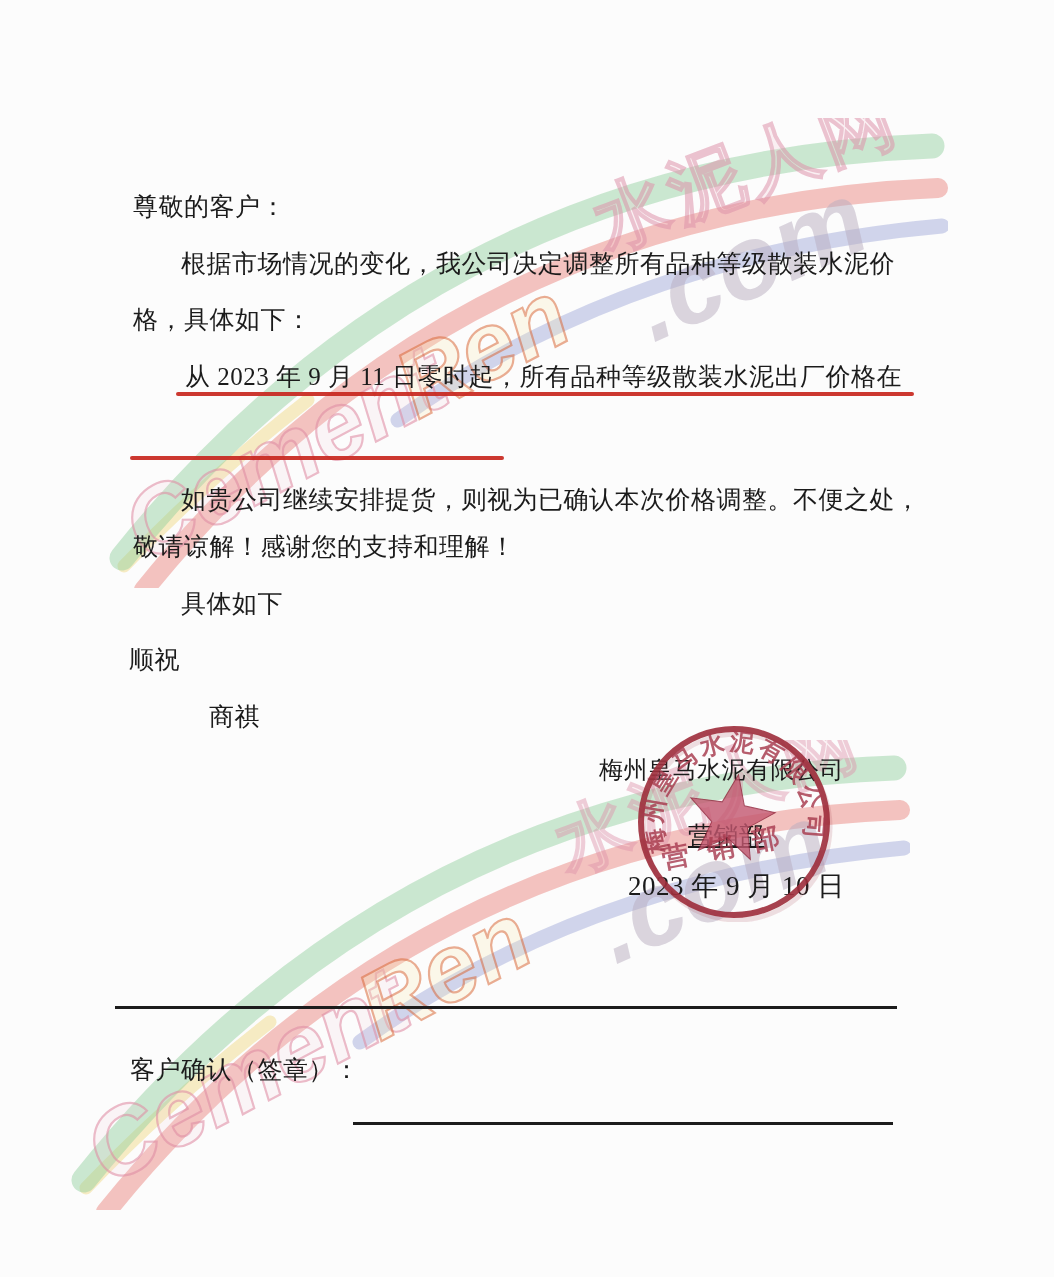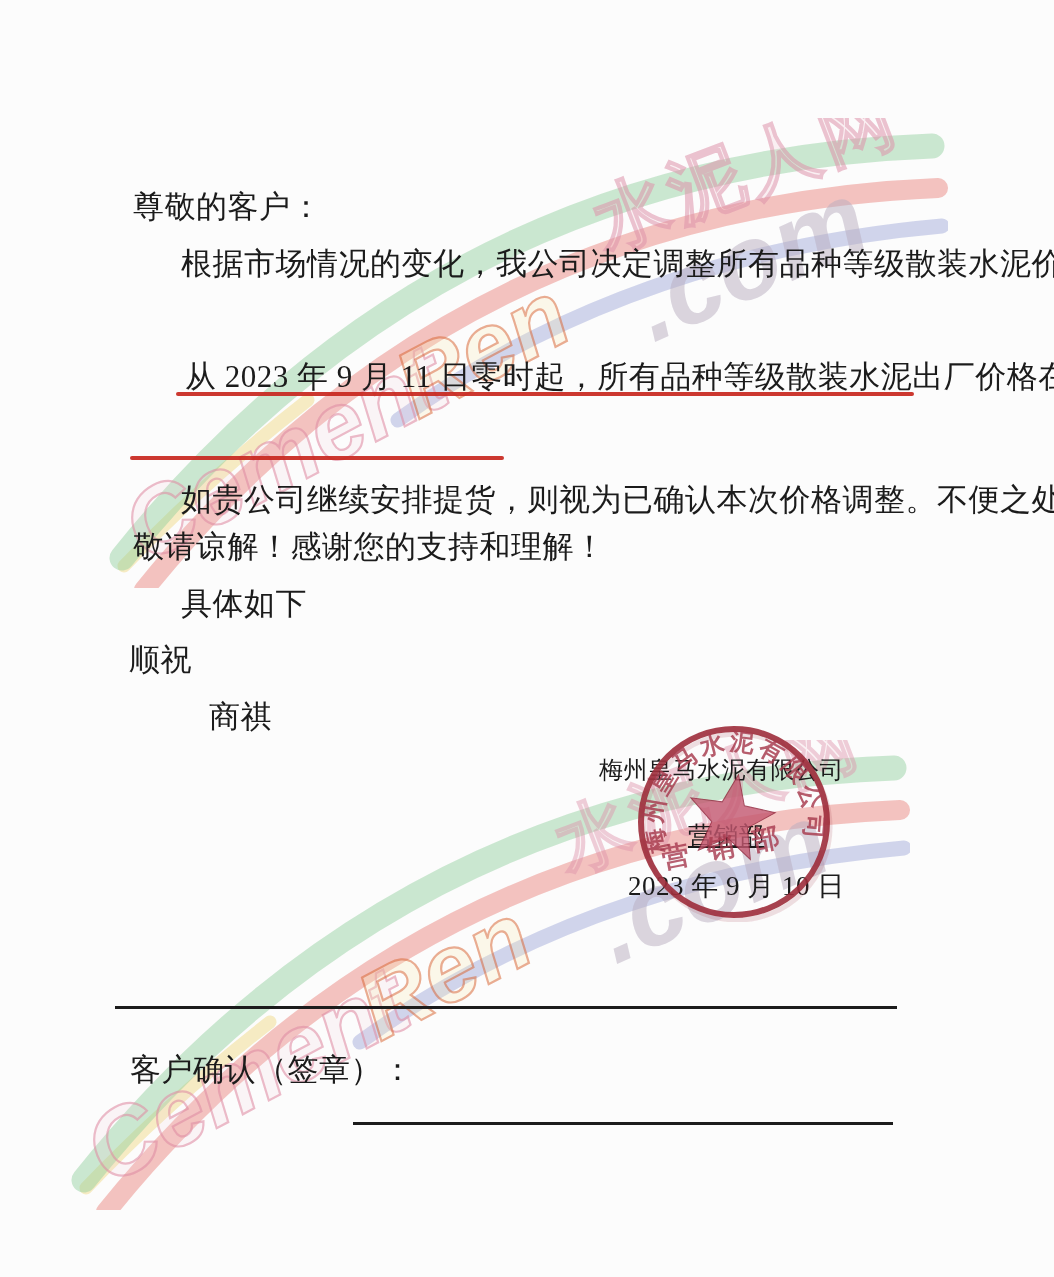--- a/index.html
+++ b/index.html
@@ -8,21 +8,21 @@
     width:1054px;height:1277px;
     margin:0 auto;
     background:#fcfcfc;
     overflow:hidden;
     font-family:"Liberation Serif","DejaVu Serif",serif;
     color:#1b1b1b;
   }
   .line{
     position:absolute;
     white-space:nowrap;
-    font-size:31px;
+    font-size:25px;
     line-height:36px;
     letter-spacing:.5px;
   }
   .title{
     position:absolute;
     top:112px;left:0;width:100%;
     text-align:center;
     font-size:34px;font-weight:bold;
     letter-spacing:3px;
   }
@@ -77,20 +77,21 @@
     <path d="M 290 302 Q 520 136 834 108" fill="none" stroke="#8892d0" stroke-width="15" stroke-linecap="round" opacity="0.38"></path>
     <text class="wm-latin" transform="translate(38 446) rotate(-28)" font-size="95" fill="rgba(238,200,212,0.25)" stroke="#e08fa6" stroke-width="2.2" opacity="0.6">Cement</text>
     <text class="wm-latin" transform="translate(310 302) rotate(-28)" font-size="95" fill="rgba(247,233,176,0.45)" stroke="#da6b3a" stroke-width="2.2" opacity="0.55">Ren</text>
     <text class="wm-cn" transform="translate(498 132) rotate(-21)" font-size="74" letter-spacing="6" fill="rgba(243,205,216,0.5)" stroke="#de93ab" stroke-width="1.8" opacity="0.45">水泥人网</text>
     <text class="wm-latin" transform="translate(545 225) rotate(-24)" font-size="104" fill="#b9aec0" opacity="0.5">.com</text>
   </svg>
 
 
   <div class="line salutation">尊敬的客户：</div>
   <div class="line p1l1">根据市场情况的变化，我公司决定调整所有品种等级散装水泥价</div>
+  <div class="line p1l2">格，具体如下：</div>
   <div class="line p2l1">从 2023 年 9 月 11 日零时起，所有品种等级散装水泥出厂价格在</div>
   <div class="redline redline1"></div>
   <div class="redline redline2"></div>
   <div class="line p3l1">如贵公司继续安排提货，则视为已确认本次价格调整。不便之处，</div>
   <div class="line p3l2">敬请谅解！感谢您的支持和理解！</div>
   <div class="line notice">具体如下</div>
   <div class="line closing1">顺祝</div>
   <div class="line closing2">商祺</div>
 
   <div class="line company">梅州皇马水泥有限公司</div>

